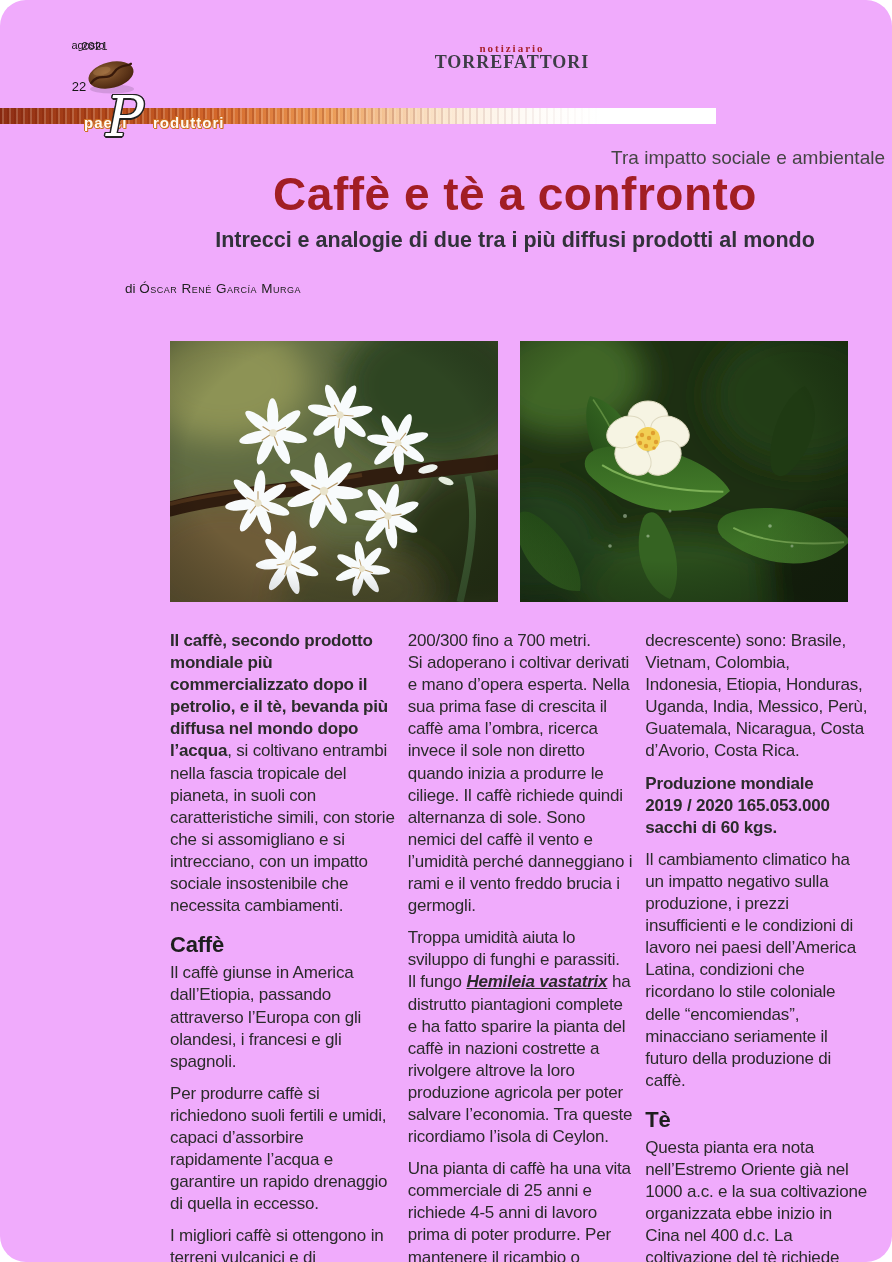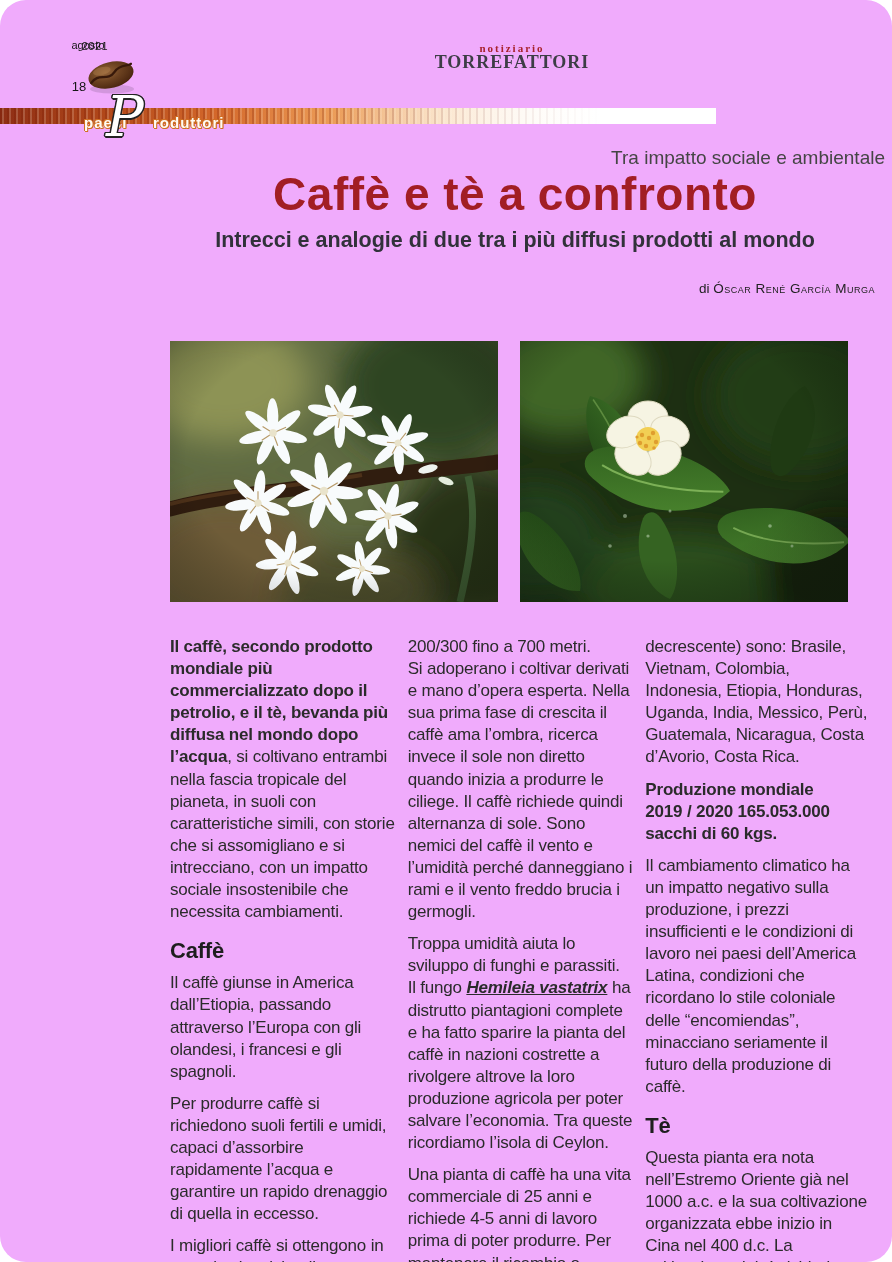--- a/index.html
+++ b/index.html
@@ -32,33 +32,33 @@
   .bn-initial{position:absolute;left:106px;top:-19px;font-family:"DejaVu Serif",serif;font-style:italic;
     font-size:56px;line-height:1;color:#fff;z-index:2;
     text-shadow:-1.5px 0 #232323,1.5px 0 #232323,0 -1.5px #232323,0 1.5px #232323,-1px -1px #232323,1px 1px #232323,-1px 1px #232323,1px -1px #232323;}
 
   
   .kicker{position:absolute;left:145px;top:147px;width:740px;text-align:right;font-size:19px;color:#454545;}
   .title{position:absolute;left:125px;top:167px;width:780px;text-align:center;
          font-size:46px;font-weight:bold;letter-spacing:.5px;color:#a21e24;}
   .subtitle{position:absolute;left:125px;top:228px;width:780px;text-align:center;
          font-size:21.5px;font-weight:bold;color:#31313a;}
-  .byline{position:absolute;left:125px;top:281px;width:750px;text-align:right;font-size:13.5px;color:#222;}
+  .byline{position:absolute;left:125px;top:281px;width:750px;text-align:left;font-size:13.5px;color:#222;}
   .byline .sc{font-variant:small-caps;letter-spacing:.5px;}
 
   
   .photo{position:absolute;top:341px;width:328px;height:261px;}
   .photo svg{display:block;width:100%;height:100%;}
   .photo-left{left:170px;}
   .photo-right{left:520px;}
 
   
   .columns{position:absolute;left:170px;top:626px;width:700px;display:flex;gap:13px;}
   .col{flex:1;min-width:0;font-size:17px;line-height:1.3;letter-spacing:-.2px;color:#2b2b2b;}
-  .col p{margin:10px 0 10px 0;}
+  .col p{margin:4px 0 10px 0;}
   .col h2{margin:16px 0 6px 0;font-size:22px;line-height:1.05;color:#1e1e1e;
           font-family:"Liberation Sans",sans-serif;}
   .col .b{font-weight:bold;}
   .col .i{font-style:italic;text-decoration:underline;}
 </style>
 </head>
 <body>
 
 <div class="page">
 
@@ -75,21 +75,21 @@
           </radialGradient>
         </defs>
         <ellipse cx="30" cy="33" rx="22" ry="4.5" fill="#000" opacity="0.12"></ellipse>
         <g transform="rotate(-14 29 19)">
           <ellipse cx="29" cy="19" rx="23" ry="13" fill="url(#beanG)"></ellipse>
           <path d="M8,22 C17,13 24,25 33,17 C41,10 47,15 51,13" stroke="#38190a" stroke-width="2.4" fill="none" stroke-linecap="round"></path>
           <ellipse cx="21" cy="13" rx="9" ry="4" fill="#b07f4c" opacity="0.45"></ellipse>
         </g>
       </svg>
     </div>
-    <div class="ed-num">18</div>
+    <div class="ed-num">22</div>
   </div>
 
   <div class="masthead">
     <div class="m-top">notiziario</div>
     <div class="m-bottom">TORREFATTORI</div>
   </div>
 
   <div class="banner">
     <span class="bn-word bn-w1">paesi</span>
     <span class="bn-initial">P</span>

